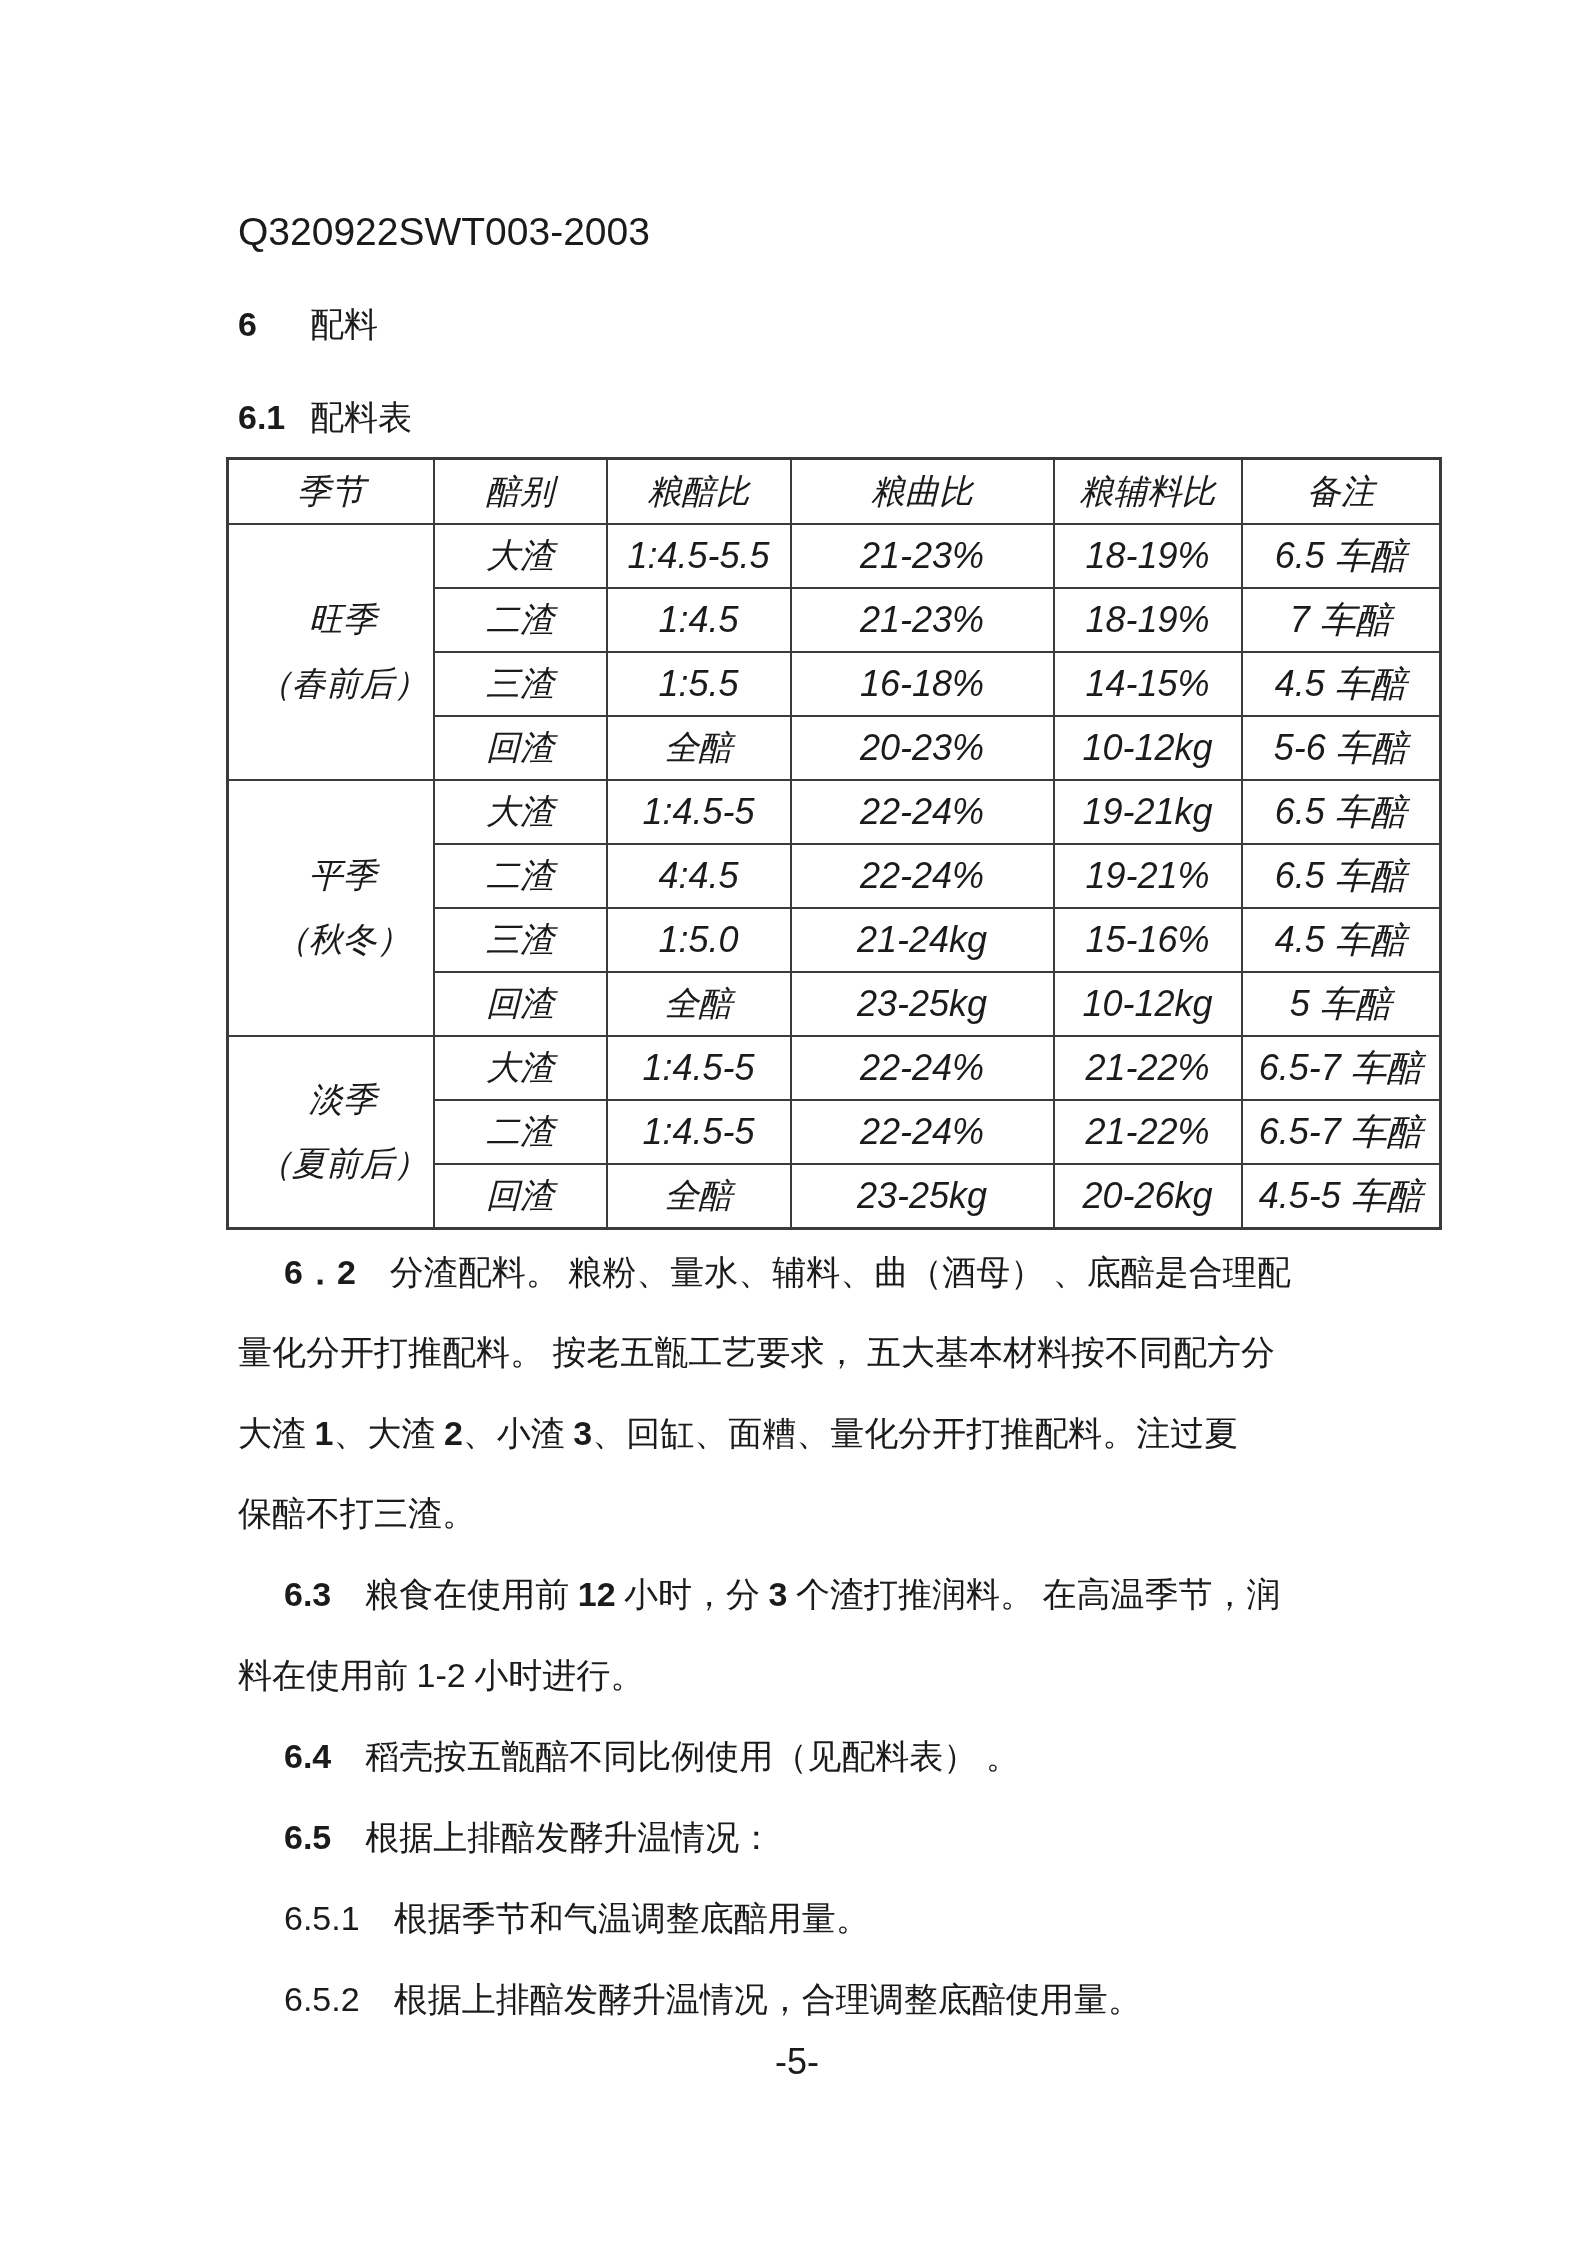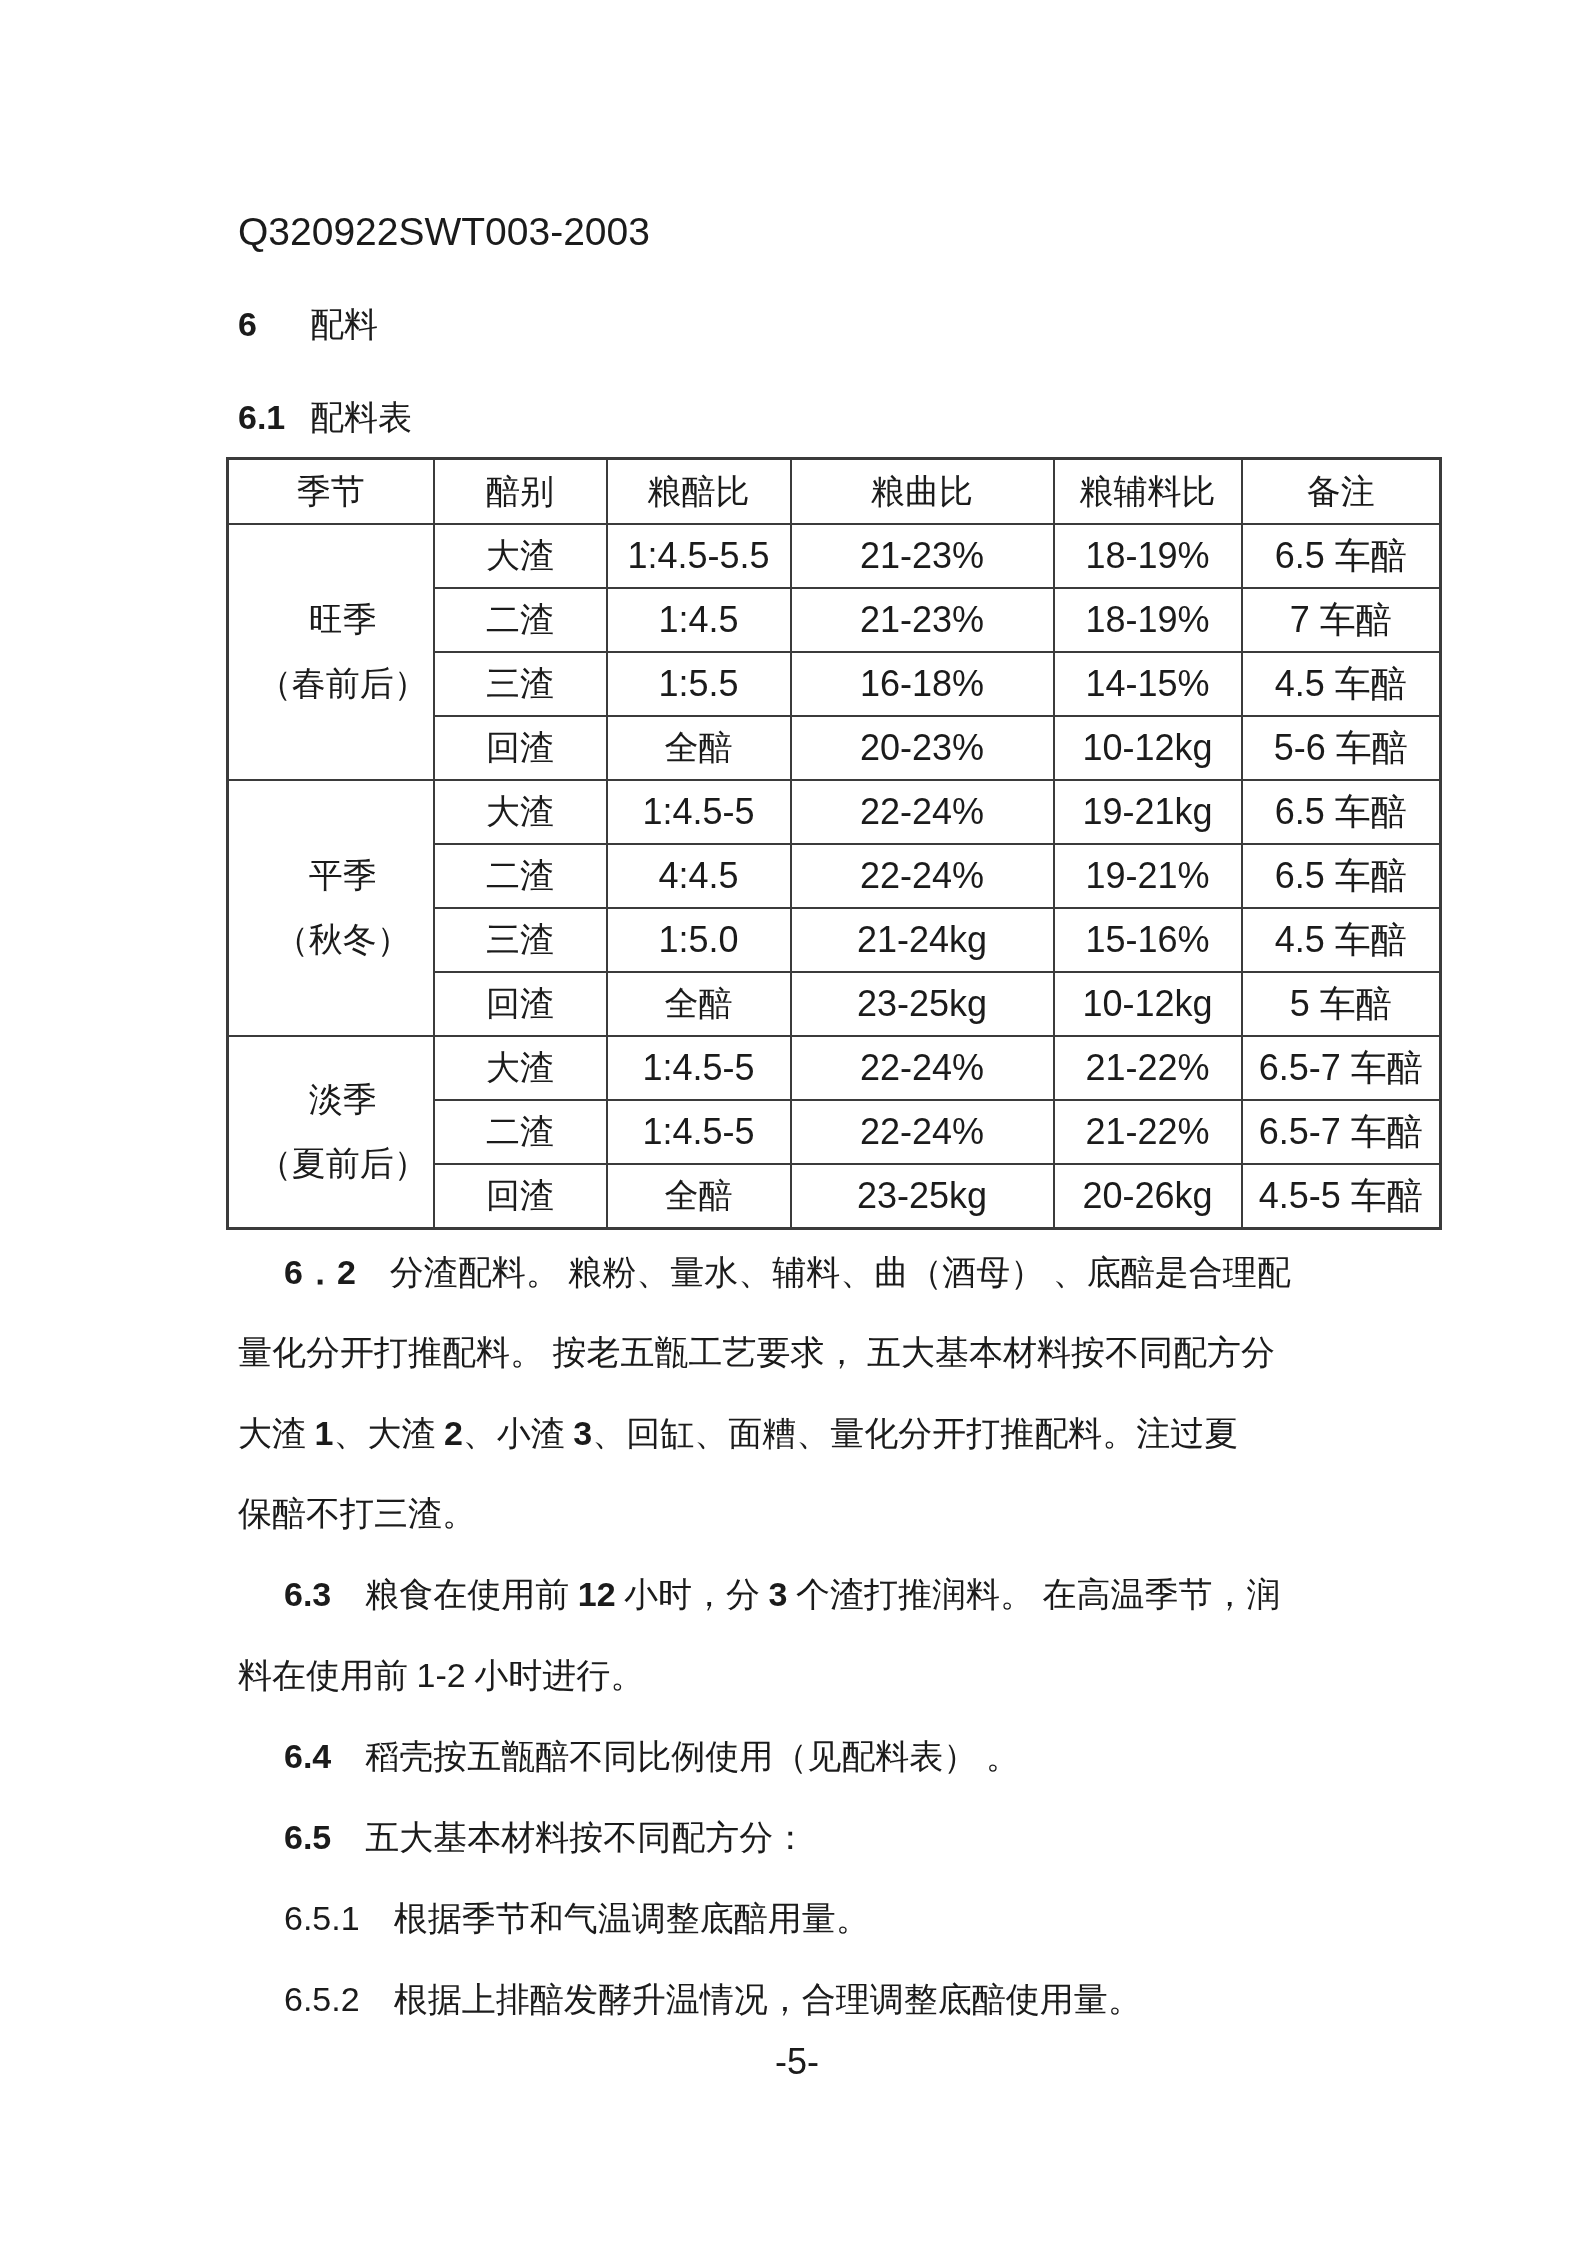--- a/index.html
+++ b/index.html
@@ -18,20 +18,21 @@
     display:inline-block;min-width:72px;
     font-family:"Liberation Sans",sans-serif;font-weight:bold;
   }
   #h6{top:302px;}
   #h61{top:395px;}
 
   table.ing{
     position:absolute;top:457px;left:226px;
     border-collapse:collapse;table-layout:fixed;width:1213px;
     border:3px solid #3b3b3b;
+    font-style:italic;
   }
   table.ing th,table.ing td{
     border:2px solid #3b3b3b;text-align:center;vertical-align:middle;
     padding:0;overflow:hidden;
   }
   table.ing th{height:63px;font-size:34px;font-weight:normal;
     font-family:"Liberation Serif","DejaVu Serif",serif;}
   table.ing td{height:62px;}
   td.cjk{font-size:34px;font-family:"Liberation Serif","DejaVu Serif",serif;}
   td.num{font-size:36px;font-family:"Liberation Sans","DejaVu Sans",sans-serif;}
@@ -175,18 +176,18 @@
 </table>
 
 <div class="bodytext">
     <div class="line indent"><span class="seg-b">6．2</span><span>　分渣配料。 粮粉、量水、辅料、曲（酒母） 、底醅是合理配</span></div>
     <div class="line"><span>量化分开打推配料。 按老五甑工艺要求， 五大基本材料按不同配方分</span></div>
     <div class="line"><span>大渣 </span><span class="seg-b">1</span><span>、大渣 </span><span class="seg-b">2</span><span>、小渣 </span><span class="seg-b">3</span><span>、回缸、面糟、量化分开打推配料。注过夏</span></div>
     <div class="line"><span>保醅不打三渣。</span></div>
     <div class="line indent"><span class="seg-b">6.3</span><span>　粮食在使用前  </span><span class="seg-b">12</span><span> 小时，分 </span><span class="seg-b">3</span><span> 个渣打推润料。 在高温季节，润</span></div>
     <div class="line"><span>料在使用前 </span><span class="seg-s">1-2</span><span> 小时进行。</span></div>
     <div class="line indent"><span class="seg-b">6.4</span><span>　稻壳按五甑醅不同比例使用（见配料表） 。</span></div>
-    <div class="line indent"><span class="seg-b">6.5</span><span>　五大基本材料按不同配方分：</span></div>
+    <div class="line indent"><span class="seg-b">6.5</span><span>　根据上排醅发酵升温情况：</span></div>
     <div class="line indent"><span class="seg-s">6.5.1</span><span>　根据季节和气温调整底醅用量。</span></div>
     <div class="line indent"><span class="seg-s">6.5.2</span><span>　根据上排醅发酵升温情况，合理调整底醅使用量。</span></div>
   </div>
 
 <div class="pagenum">-5-</div>
 
 </body></html>

